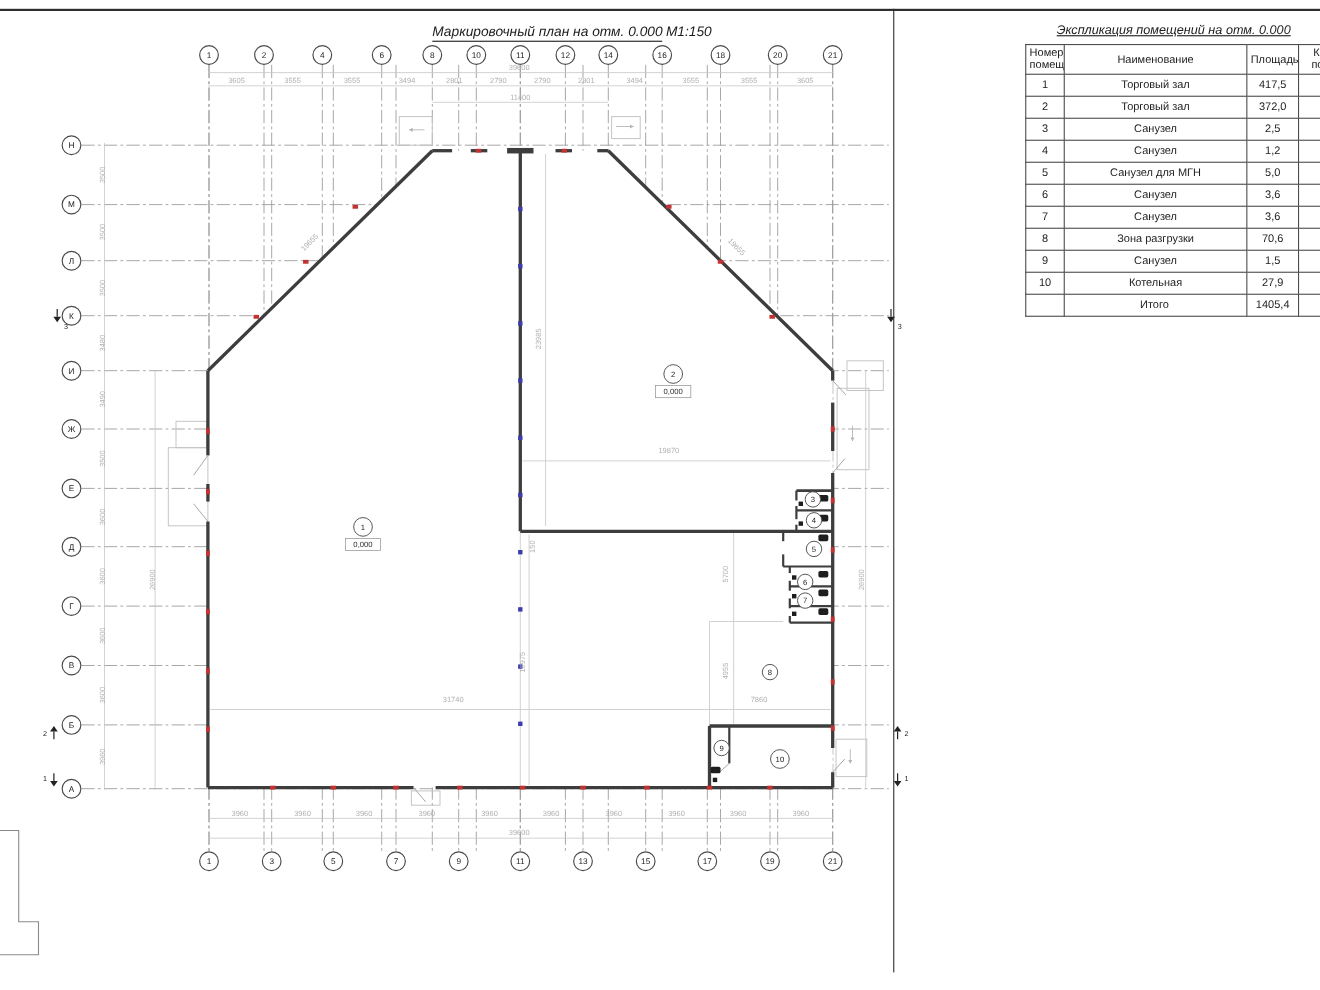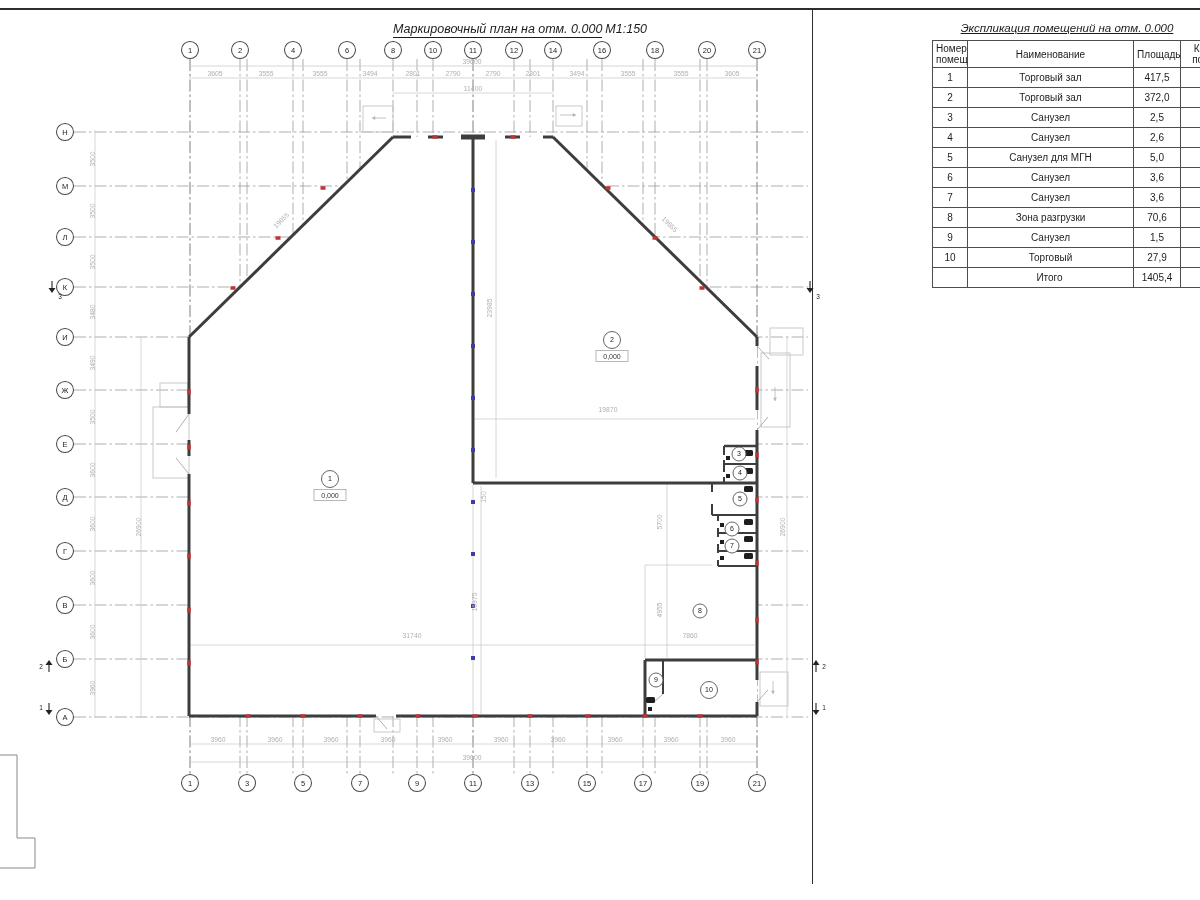--- a/index.html
+++ b/index.html
@@ -448,21 +448,21 @@
         <tr>
           <td class="c">3</td>
           <td class="l">Санузел</td>
           <td class="c">2,5</td>
           <td></td>
         </tr>
 
         <tr>
           <td class="c">4</td>
           <td class="l">Санузел</td>
-          <td class="c">2,6</td>
+          <td class="c">1,2</td>
           <td></td>
         </tr>
 
         <tr>
           <td class="c">5</td>
           <td class="l">Санузел для МГН</td>
           <td class="c">5,0</td>
           <td></td>
         </tr>
 
@@ -489,21 +489,21 @@
 
         <tr>
           <td class="c">9</td>
           <td class="l">Санузел</td>
           <td class="c">1,5</td>
           <td></td>
         </tr>
 
         <tr>
           <td class="c">10</td>
-          <td class="l">Торговый</td>
+          <td class="l">Котельная</td>
           <td class="c">27,9</td>
           <td></td>
         </tr>
       </tbody>
     <tbody>
       <tr>
         <td></td>
         <td class="r">Итого</td>
         <td class="c">1405,4</td>
         <td></td>

